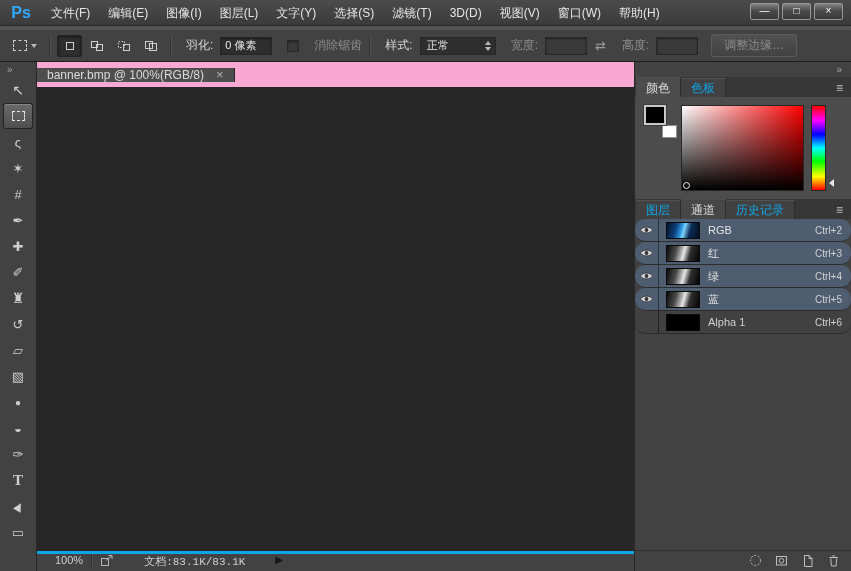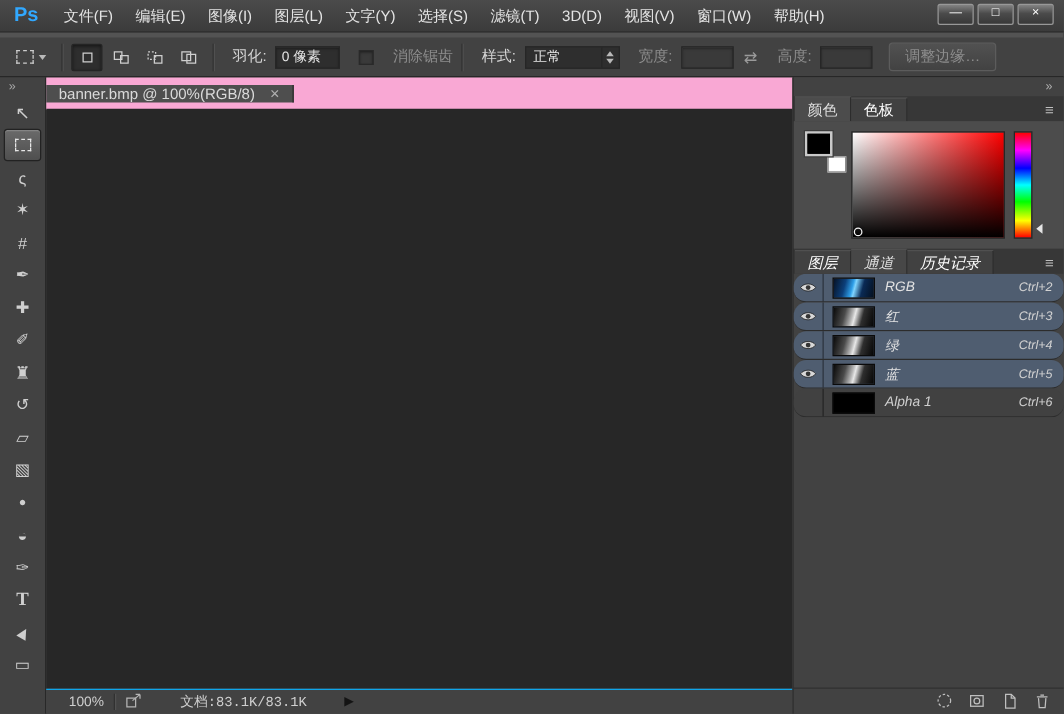--- a/index.html
+++ b/index.html
@@ -49,43 +49,43 @@
 [data-name="blur-tool"] .tool-glyph{font-size:10px;}
 [data-name="move-tool"] .tool-glyph{font-size:14px;}
 [data-name="clone-stamp-tool"] .tool-glyph{font-size:14px;}
 
 
 #canvas-col{position:absolute;left:37px;top:62px;right:217px;bottom:0;display:flex;flex-direction:column;}
 #doc-tabbar{height:26px;background:#f9a8d4;border-bottom:1px solid #252525;display:flex;align-items:center;}
 .doc-tab{background:#4e4e4e;padding:0 10px;display:flex;align-items:center;gap:12px;font-size:12px;color:#dadada;border-right:1px solid #282828;}
 .tab-close{color:#b0b0b0;font-size:13px;line-height:1;}
 #canvas{flex:1;background:#272727;}
-#statusbar{height:20px;background:#424242;border-top:1px solid #0ea5e9;display:flex;align-items:center;font-size:11px;color:#cfcfcf;padding-left:18px;}
+#statusbar{height:20px;background:#424242;border-top:3px solid #0ea5e9;display:flex;align-items:flex-start;font-size:11px;color:#cfcfcf;padding-left:18px;}
 .sb-sep{width:1px;height:13px;background:#313131;box-shadow:1px 0 0 #515151;margin:0 8px;}
 .doc-info{margin-left:30px;font-family:Liberation Mono, monospace;}
 .status-arrow{margin-left:30px;color:#141414;font-size:10px;}
 
 
 #right-col{position:absolute;top:62px;right:0;width:217px;bottom:0;background:#454545;border-left:1px solid #282828;display:flex;flex-direction:column;}
 .rc-collapse{height:15px;display:flex;justify-content:flex-end;align-items:center;padding-right:9px;color:#ababab;font-size:10px;background:#424242;}
 .panel-tabs{height:20px;background:#373737;display:flex;align-items:flex-start;position:relative;padding-left:1px;}
 .tabset{display:flex;height:20px;align-items:flex-end;}
-.panel-tab{height:19px;line-height:19px;padding:0 10px;font-size:12px;color:#ffffff;background:#414141;border-right:1px solid #2c2c2c;border-top:1px solid #505050;cursor:default;}
+.panel-tab{height:19px;line-height:19px;padding:0 10px;font-size:12px;color:#0ea5e9;background:#414141;border-right:1px solid #2c2c2c;border-top:1px solid #505050;cursor:default;}
 .panel-tab.active{background:#4c4c4c;color:#dcdcdc;height:20px;line-height:20px;}
 .channels-panel .panel-tab.active{background:#474747;}
 .panel-menu{position:absolute;right:8px;bottom:3px;color:#c0c0c0;font-size:12px;line-height:1;}
 .color-content{height:102px;background:#4c4c4c;position:relative;}
 .fgbg{position:absolute;left:10px;top:10px;width:34px;height:32px;}
 .bg-swatch{position:absolute;right:2px;bottom:1px;width:15px;height:13px;background:#fff;border:1px solid #8e8e8e;}
 .fg-swatch{position:absolute;left:1px;top:0;width:18px;height:16px;background:#000;border:1px solid #000;box-shadow:0 0 0 2px #c9c9c9,0 0 0 3px #3c3c3c;}
 .spectrum{position:absolute;left:46px;top:8px;width:123px;height:86px;border:1px solid #262626;background:linear-gradient(to top,#000,rgba(0,0,0,0)),linear-gradient(to right,#fff,#ff0000);}
 .spec-marker{position:absolute;left:1px;bottom:1px;width:7px;height:7px;border:1px solid #f5f5f5;border-radius:50%;box-shadow:0 0 2px #000;}
 .hue-bar{position:absolute;left:176px;top:8px;width:15px;height:86px;border:1px solid #262626;background:linear-gradient(#ff0000,#ff00ff 17%,#0000ff 34%,#00ffff 50%,#00ff00 66%,#ffff00 84%,#ff0000);}
 .hue-bar::after{content:"";position:absolute;left:100%;bottom:3px;border:4px solid transparent;border-right:5px solid #e5e5e5;}
-.channels-panel{flex:1;display:flex;flex-direction:column;font-style:italic;}
+.channels-panel{flex:1;display:flex;flex-direction:column;}
 .channel-list{background:#424242;}
 .ch-row{height:23px;display:flex;align-items:center;background:#414141;border-bottom:1px solid #2c2c2c;border-radius:10px;}
 .ch-row.selected{background:#4f5d70;}
 .eye-cell{width:24px;height:100%;display:flex;align-items:center;justify-content:center;border-right:1px solid rgba(0,0,0,.45);}
 .ch-thumb{width:34px;height:17px;margin-left:7px;border:1px solid #0a0a0a;}
 .thumb-rgb{background:linear-gradient(105deg,#061226 0%,#0c3f7a 28%,#2f9fe8 46%,#7fd4ff 52%,#0a2a55 70%,#04101f 100%);}
 .thumb-gray{background:linear-gradient(105deg,#0a0a0a 0%,#4a4a4a 28%,#b9b9b9 46%,#e8e8e8 52%,#2e2e2e 70%,#050505 100%);}
 .thumb-black{background:#000;}
 .ch-name{flex:1;padding-left:8px;font-size:11px;color:#e3e3e3;}
 .ch-row:not(.selected) .ch-name{color:#cfcfcf;}

